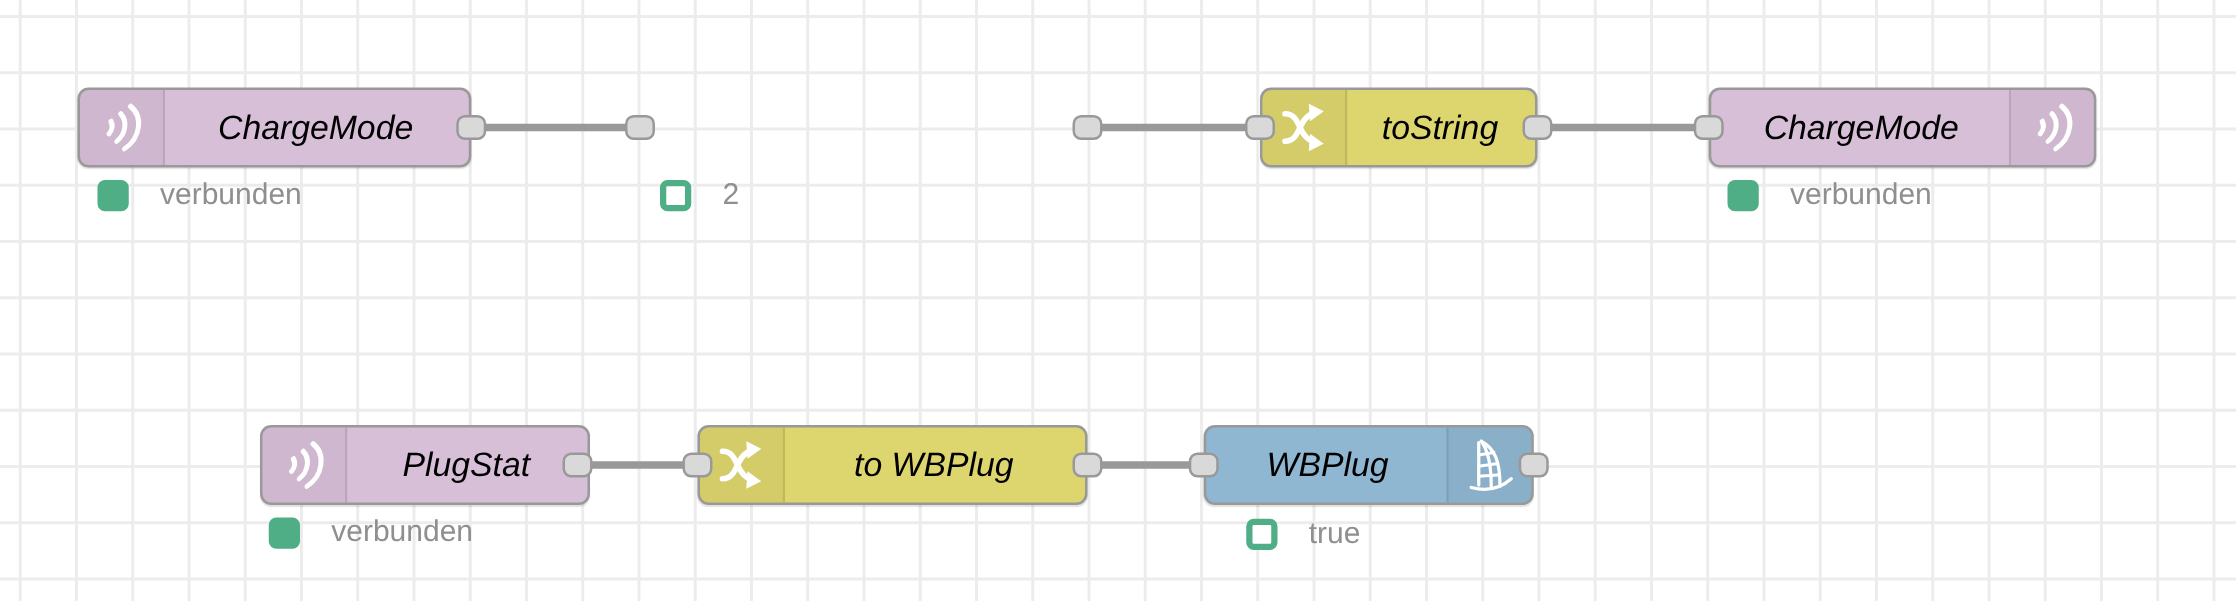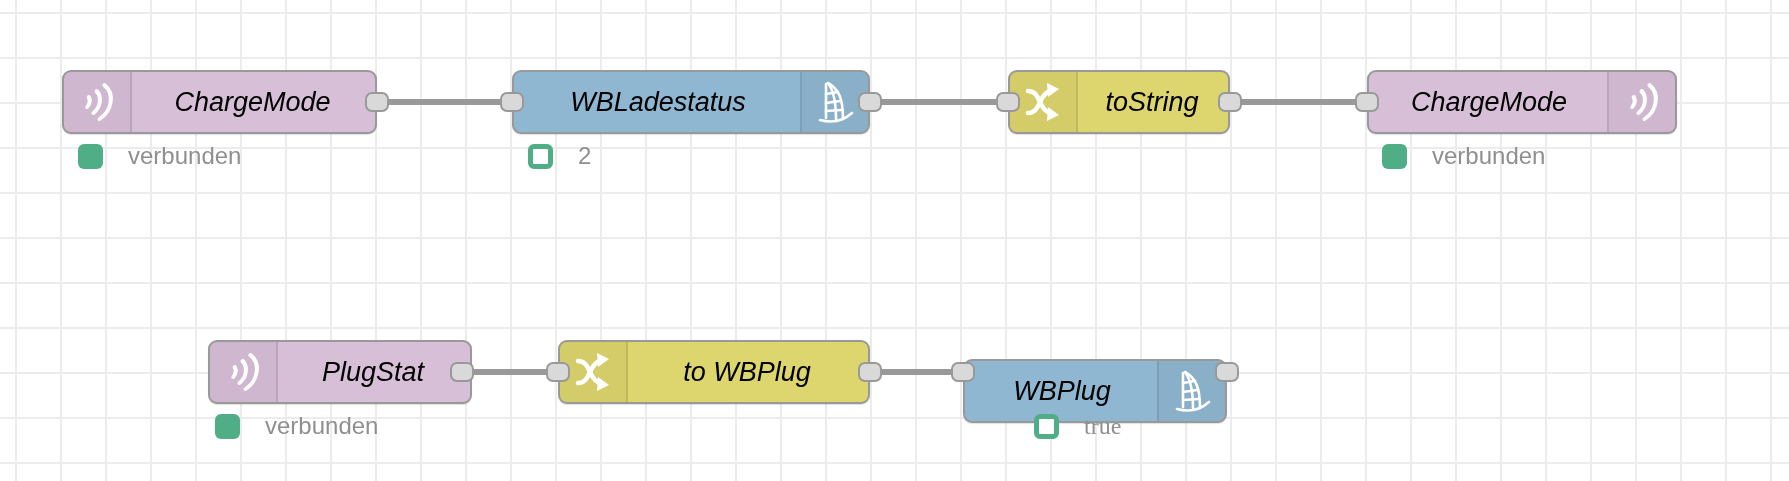--- a/index.html
+++ b/index.html
@@ -74,36 +74,20 @@
     </g>
   </svg>
       </div>
     <span class="node-label icon-left">ChargeMode</span>
   </div>
     <div class="port" style="left: 365px; top: 92px; background: rgb(217, 217, 217); border-color: rgb(153, 153, 153);"></div>
     <div class="status" style="left: 78px; top: 142px;">
       <span class="status-indicator dot"></span>
       <span class="status-text">verbunden</span>
     </div>
-    <div class="node" style="left: 512px; top: 70px; width: 358px; height: 64px; background: rgb(143, 183, 210); border-color: rgb(153, 153, 153);">
-    <div class="icon-region right">
-        <svg class="icon-svg" width="46" height="48" viewBox="0 0 46 48">
-    <g fill="none" stroke="#ffffff" stroke-width="2.6" stroke-linecap="round">
-      <path d="M14 6 L14 40"></path>
-      <path d="M16 5 C27 11 31 21 31 41"></path>
-      <path d="M16 5 C22 13 24 26 24 41"></path>
-      <path d="M14 16 L26 14"></path>
-      <path d="M14 25 L28 23"></path>
-      <path d="M14 33 L29 32"></path>
-      <path d="M8 42 C19 45 30 44 40 35"></path>
-    </g>
-  </svg>
-      </div>
-    <span class="node-label icon-right">WBLadestatus</span>
-  </div>
     <div class="port" style="left: 500px; top: 92px; background: rgb(217, 217, 217); border-color: rgb(153, 153, 153);"></div>
     <div class="port" style="left: 858px; top: 92px; background: rgb(217, 217, 217); border-color: rgb(153, 153, 153);"></div>
     <div class="status" style="left: 528px; top: 142px;">
       <span class="status-indicator ring"></span>
       <span class="status-text">2</span>
     </div>
     <div class="node" style="left: 1008px; top: 70px; width: 222px; height: 64px; background: rgb(221, 213, 110); border-color: rgb(153, 153, 153);">
     <div class="icon-region left">
         <svg class="icon-svg" width="44" height="44" viewBox="0 0 44 44">
     <g fill="none" stroke="#ffffff" stroke-width="4.5" stroke-linecap="round">
@@ -164,35 +148,35 @@
     <g fill="#ffffff" stroke="none">
       <polygon points="26,3 38,9 27,17"></polygon>
       <polygon points="26,41 38,35 27,27"></polygon>
     </g>
   </svg>
       </div>
     <span class="node-label icon-left">to WBPlug</span>
   </div>
     <div class="port" style="left: 546px; top: 362px; background: rgb(217, 217, 217); border-color: rgb(153, 153, 153);"></div>
     <div class="port" style="left: 858px; top: 362px; background: rgb(217, 217, 217); border-color: rgb(153, 153, 153);"></div>
-    <div class="node" style="left: 963px; top: 359px; width: 264px; height: 64px; background: rgb(143, 183, 210); border-color: rgb(153, 153, 153);">
+    <div class="node" style="left: 963px; top: 340px; width: 264px; height: 64px; background: rgb(143, 183, 210); border-color: rgb(153, 153, 153);">
     <div class="icon-region right">
         <svg class="icon-svg" width="46" height="48" viewBox="0 0 46 48">
     <g fill="none" stroke="#ffffff" stroke-width="2.6" stroke-linecap="round">
       <path d="M14 6 L14 40"></path>
       <path d="M16 5 C27 11 31 21 31 41"></path>
       <path d="M16 5 C22 13 24 26 24 41"></path>
       <path d="M14 16 L26 14"></path>
       <path d="M14 25 L28 23"></path>
       <path d="M14 33 L29 32"></path>
       <path d="M8 42 C19 45 30 44 40 35"></path>
     </g>
   </svg>
       </div>
     <span class="node-label icon-right">WBPlug</span>
   </div>
     <div class="port" style="left: 951px; top: 362px; background: rgb(217, 217, 217); border-color: rgb(153, 153, 153);"></div>
     <div class="port" style="left: 1215px; top: 362px; background: rgb(217, 217, 217); border-color: rgb(153, 153, 153);"></div>
-    <div class="status" style="left: 1034px; top: 413px; font-family: Liberation Serif, serif;">
+    <div class="status" style="left: 997px; top: 413px;">
       <span class="status-indicator ring"></span>
       <span class="status-text">true</span>
     </div>
   </div>
 
 </body></html>

